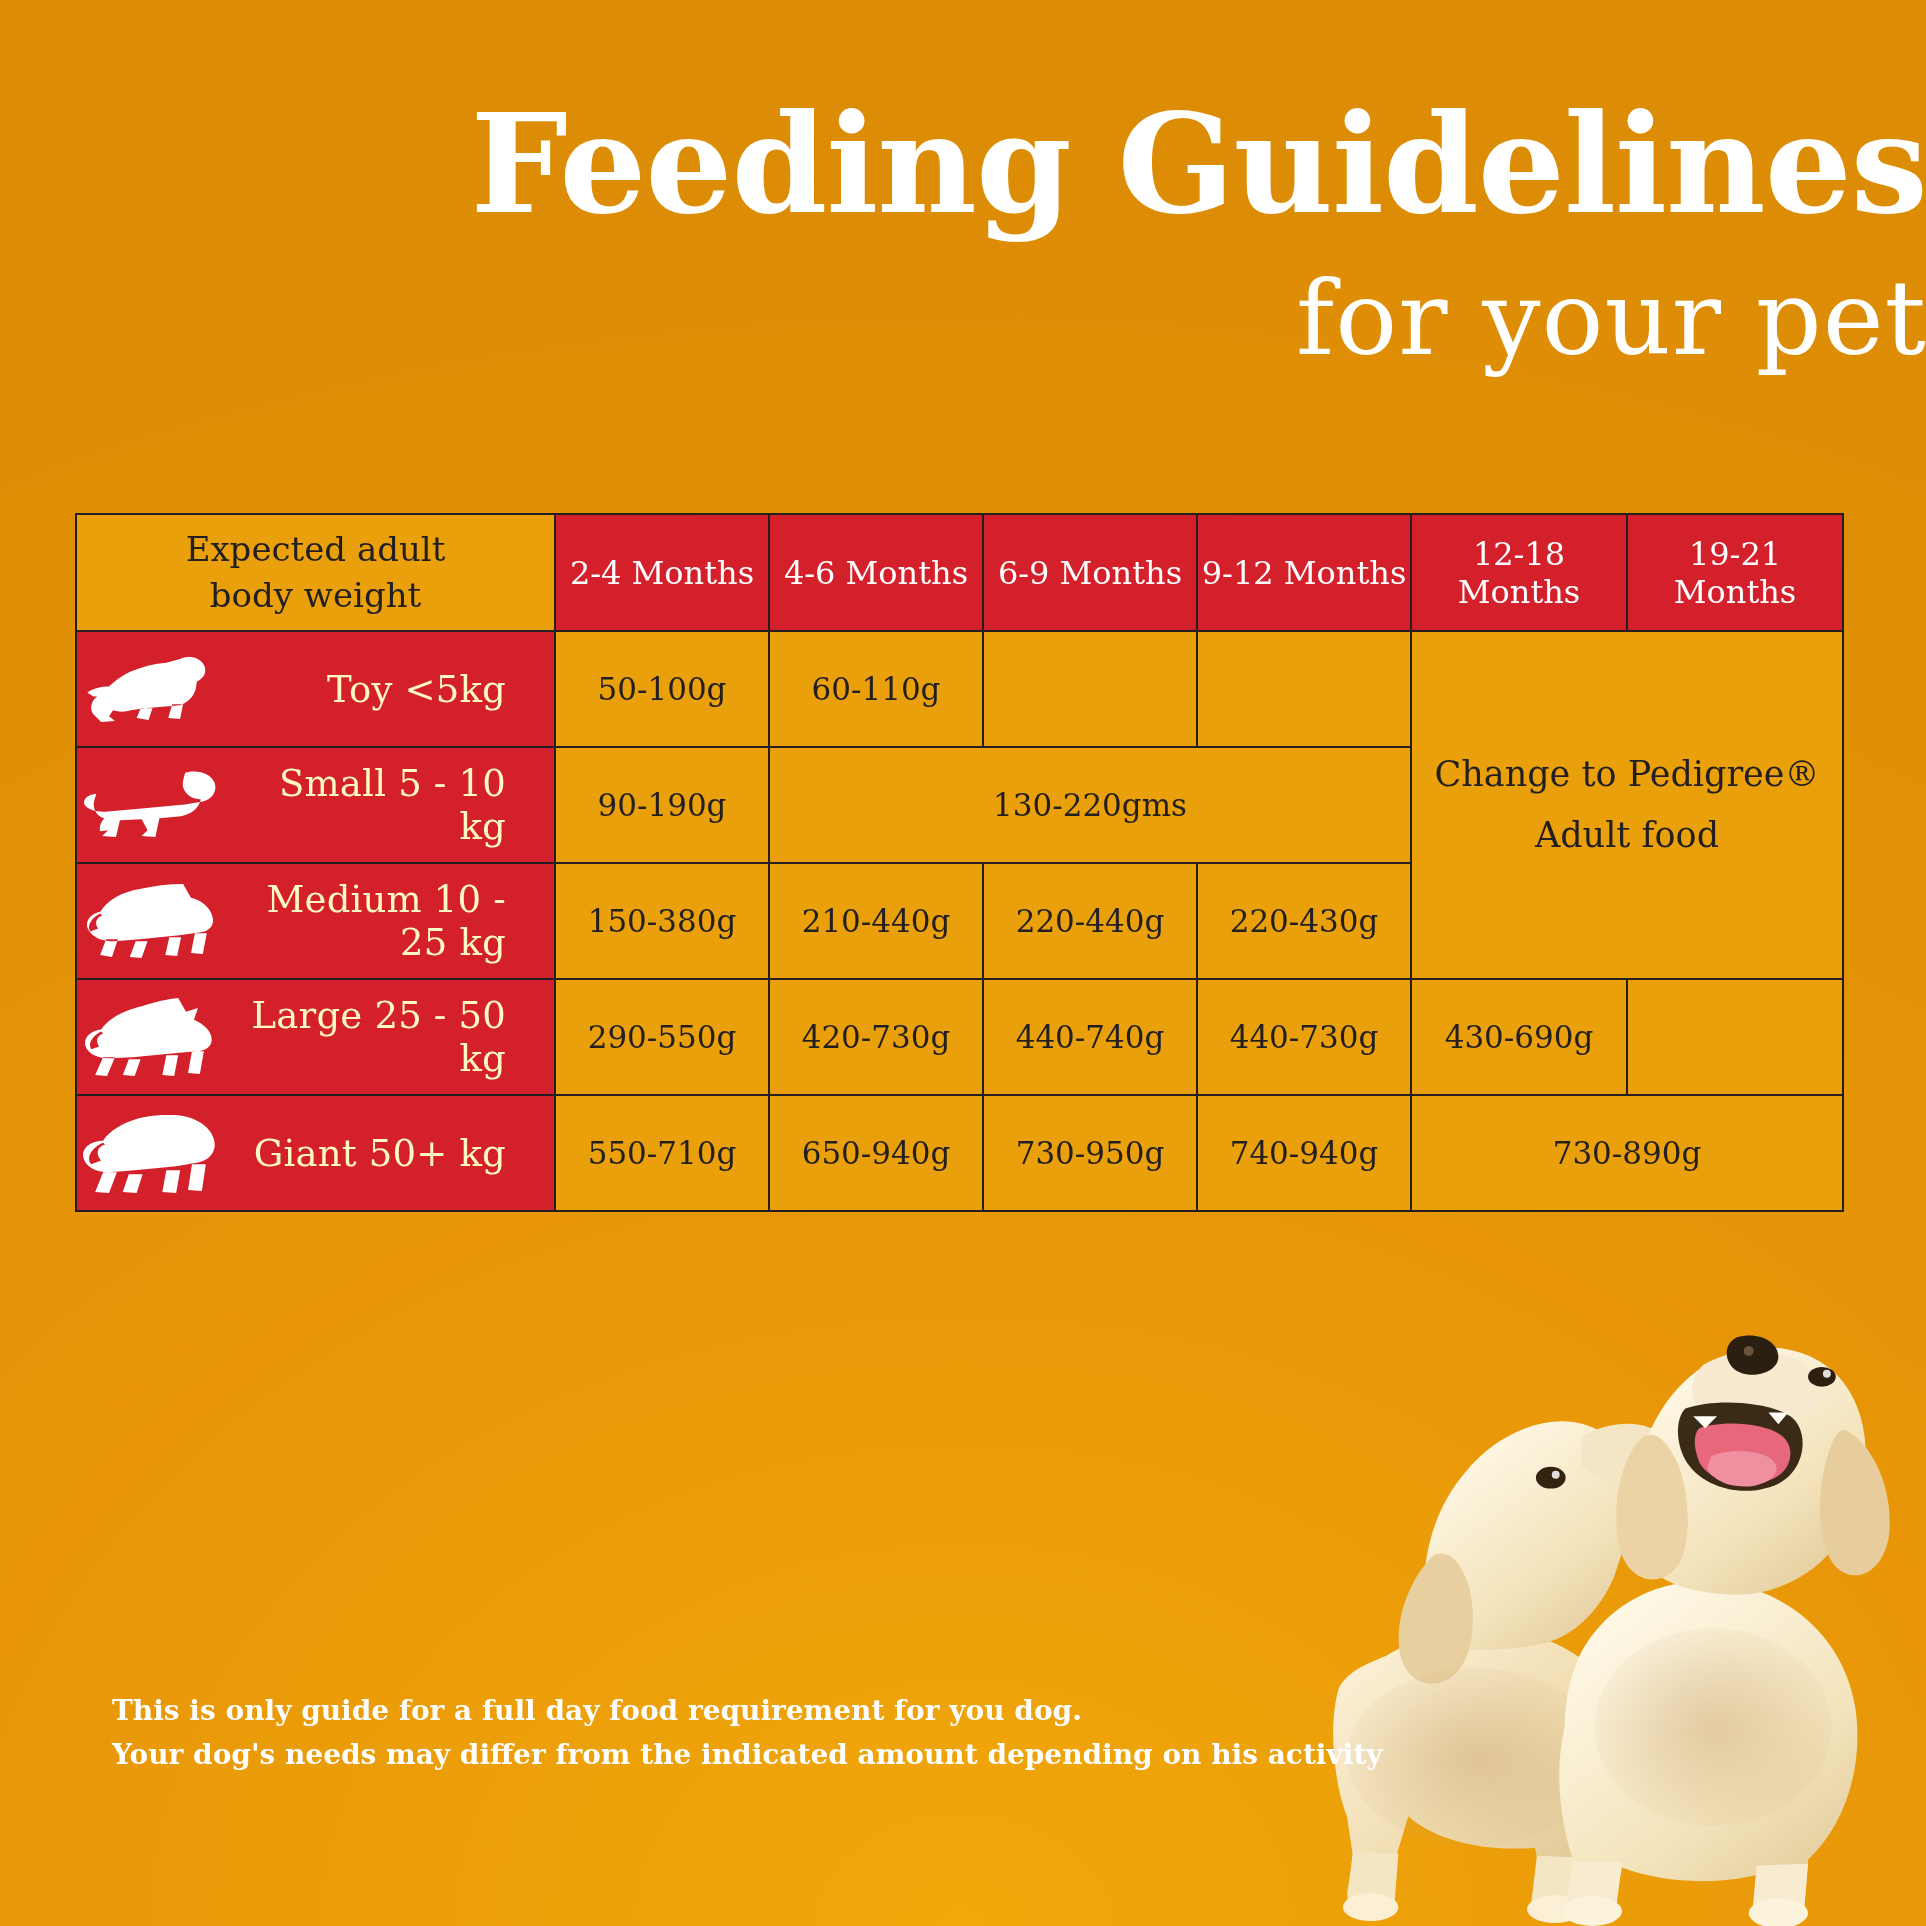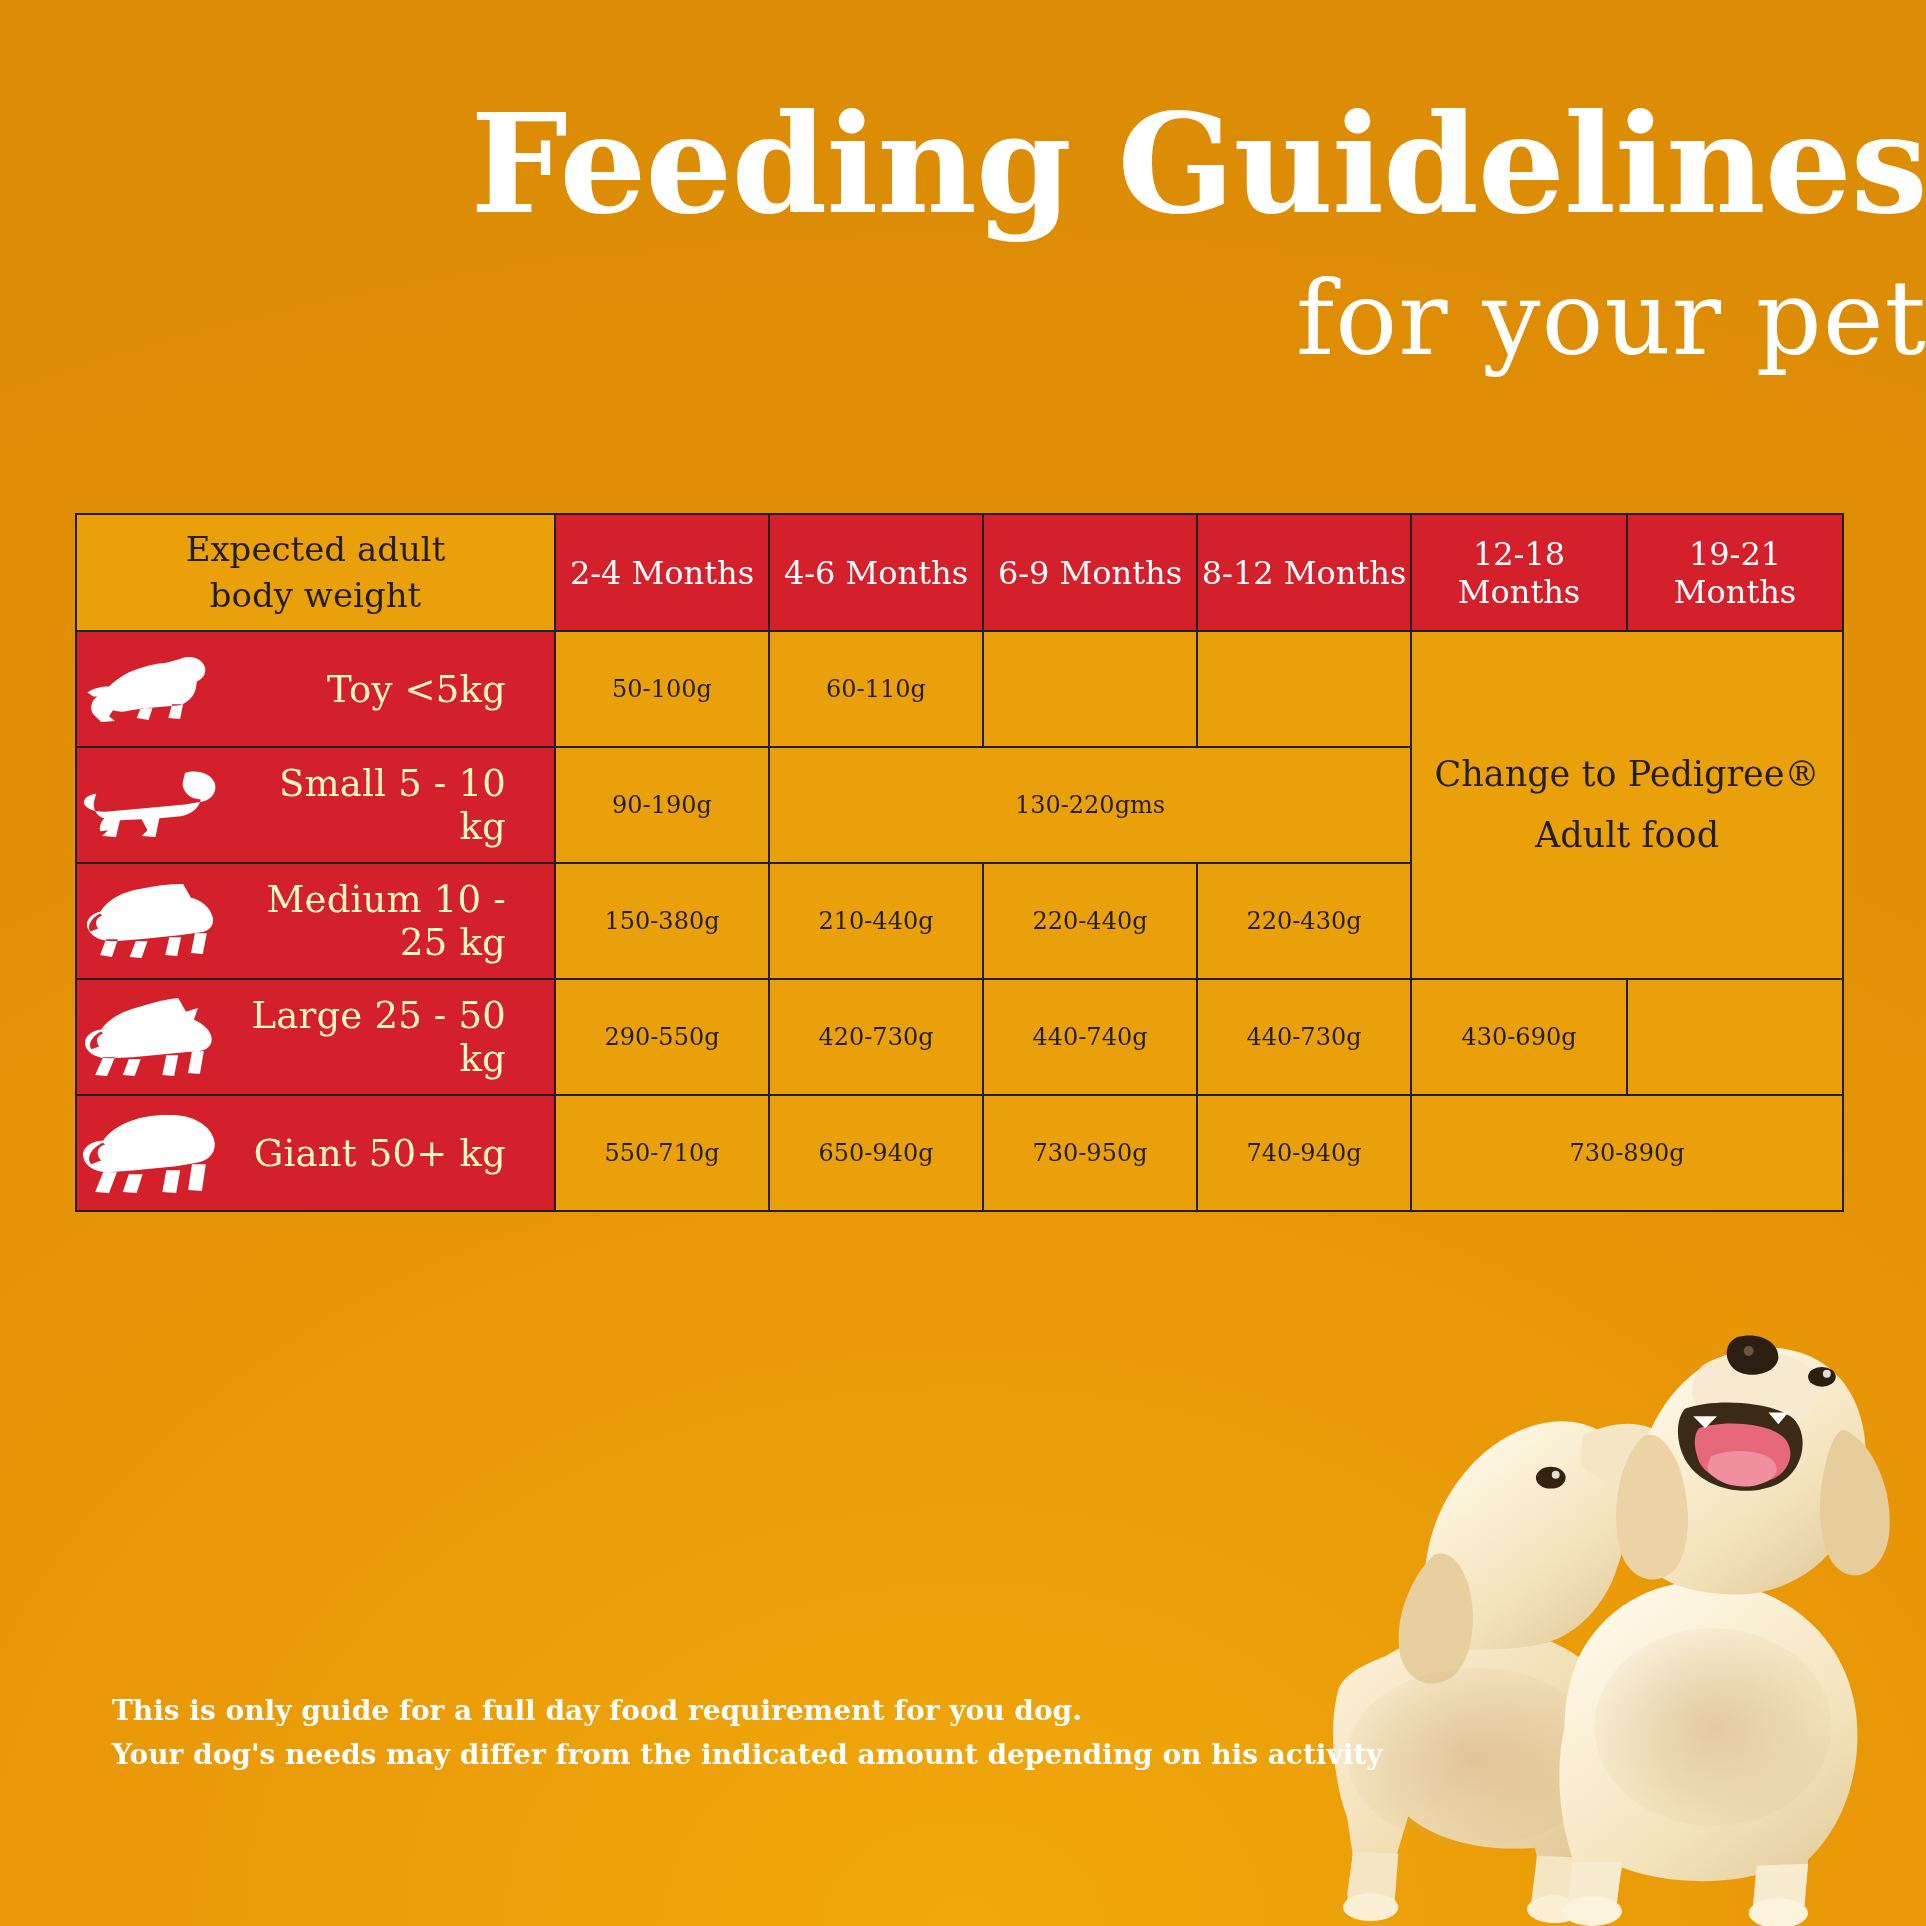--- a/index.html
+++ b/index.html
@@ -127,21 +127,21 @@
     padding-right: 48px;
     letter-spacing: 0.2px;
   }
 
   
   .val {
     background: #e9a00b;
     color: #231f20;
     font-family: "DejaVu Serif", "Liberation Serif", serif;
     font-weight: 400;
-    font-size: 24px;
+    font-size: 31px;
     height: 116px;
     margin-top: 32px;
   }
   .val.empty { color: transparent; }
   .note {
     background: #e9a00b;
     color: #231f20;
     font-family: "DejaVu Serif", "Liberation Serif", serif;
     font-weight: 400;
     font-size: 35px;
@@ -280,21 +280,21 @@
 
   <tbody>
         <tr>
     <th class="hdr-label">
       <div>Expected adult</div>
       <div>body weight</div>
     </th>
     <th class="hdr-month">2-4 Months</th>
     <th class="hdr-month">4-6 Months</th>
     <th class="hdr-month">6-9 Months</th>
-    <th class="hdr-month">8-12 Months</th>
+    <th class="hdr-month">9-12 Months</th>
     <th class="hdr-month">12-18 Months</th>
     <th class="hdr-month">19-21 Months</th>
   </tr>
 
   <tr>
     <td class="size-cell">
       <div class="size-inner">
         <span class="dog-ico">
           <svg width="131" height="73" viewBox="0 0 132 74" xmlns="http://www.w3.org/2000/svg">
             <path fill="#ffffff" d="M96 6 C 104 2 116 4 120 12 C 124 19 120 26 113 29

